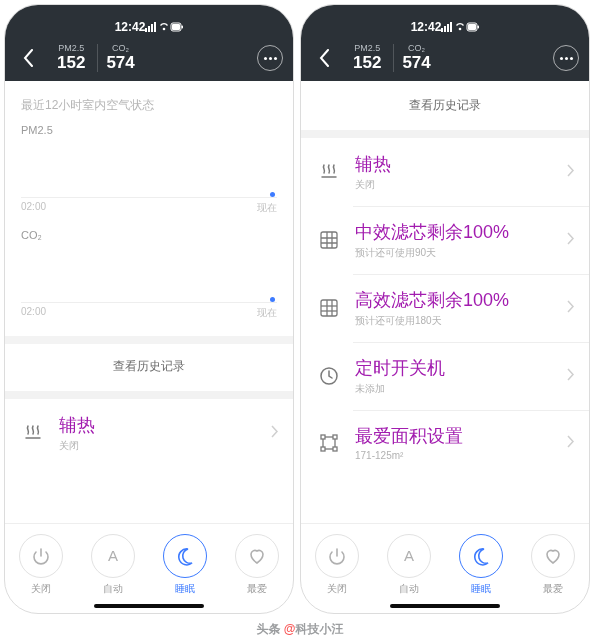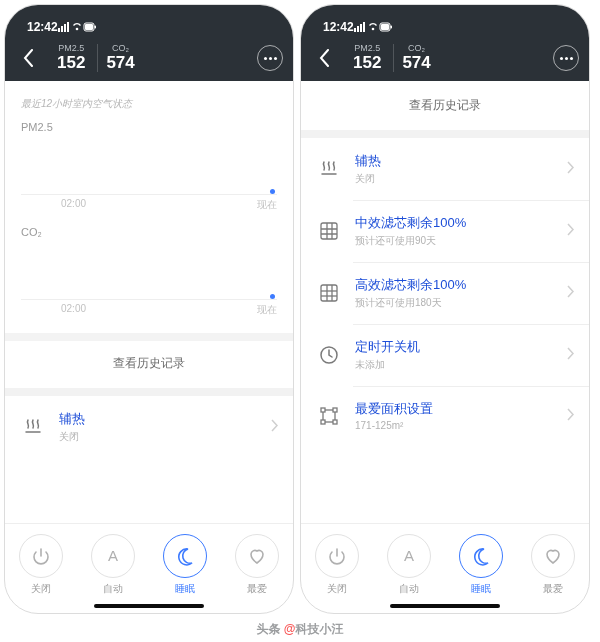--- a/index.html
+++ b/index.html
@@ -27,21 +27,21 @@
     display: flex;
     flex-direction: column;
   }
   
   .statusbar {
     background: #2b3137;
     color: #fff;
     height: 30px;
     display: flex;
     align-items: flex-end;
-    justify-content: flex-start;
+    justify-content: center;
     padding: 0 22px 1px 22px;
     font-size: 12px;
     font-weight: 600;
   }
   .status-icons svg { vertical-align: middle; }
   .topbar {
     background: #2b3137;
     color: #fff;
     height: 46px;
     display: flex;
@@ -70,37 +70,36 @@
   .content {
     flex:1;
     background:#fff;
     overflow:hidden;
     font-size:12px;
     color:#333;
   }
 
   
   .section-title {
-    color:#b6b6b6; font-size:10px;
+    color:#b6b6b6; font-size:12px;
     padding: 16px 16px 6px 16px;
-    font-style: italic;
   }
   .chart-block { padding: 4px 16px 0 16px; }
   .chart-label { color:#9a9a9a; font-size:11px; padding-bottom:4px;}
   .chart-area {
     height:58px; border-bottom:1px solid #eee;
     position:relative;
   }
   .chart-dot {
     position:absolute; right:2px; bottom:0;
     width:5px; height:5px; background:#3d7bff; border-radius:50%;
   }
   .chart-axis {
     display:flex; justify-content:space-between;
-    color:#c2c2c2; font-size:10px; padding-top:3px;margin-left:40px;
+    color:#c2c2c2; font-size:10px; padding-top:3px;
   }
   .history-row {
     text-align:center;
     padding: 16px 0;
     color:#6b6b6b;
     font-size:12px;
     position:relative;
   }
   .history-row::before,
   .list-divider {
@@ -122,21 +121,21 @@
   .row + .row::before {
     content:"";
     position:absolute; left:52px; right:0; top:0;
     height:1px; background:#eee;
   }
   .row .icon {
     width:28px; height:28px; color:#7a7a7a;
     display:flex; align-items:center; justify-content:center;
   }
   .row .txt { flex:1; display:flex; flex-direction:column; }
-  .row .title { font-size:13px; color:#1d4ed8; }
+  .row .title { font-size:18px; color:#a21caf; }
   .row .sub { font-size:10px; color:#b2b2b2; margin-top:2px;}
   .row .chev { color:#cfcfcf; }
 
   
   .bottom {
     border-top:1px solid #eee;
     padding: 10px 0 6px 0;
     display:flex;
     justify-content:space-around;
   }

